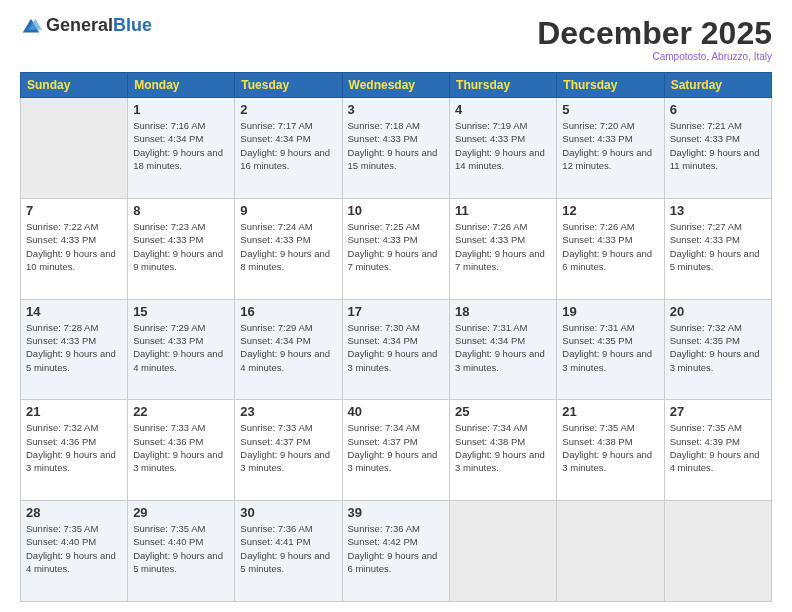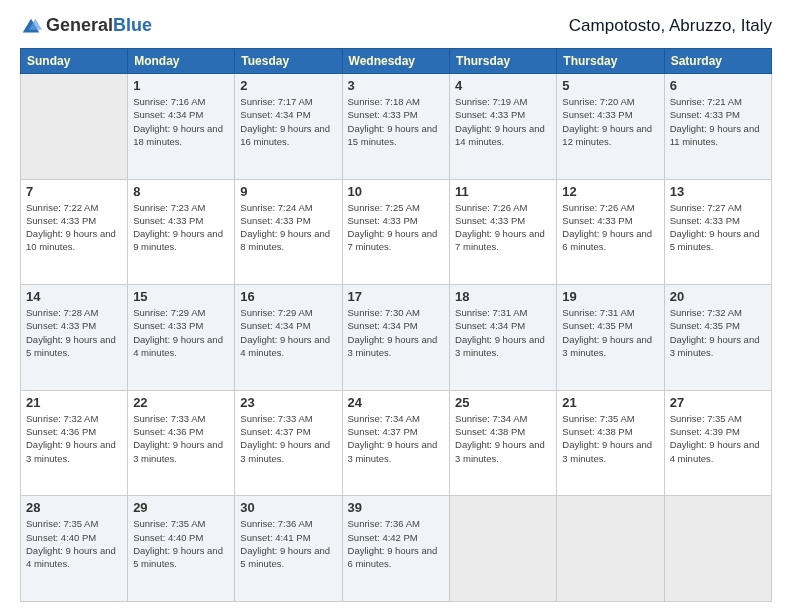--- a/index.html
+++ b/index.html
@@ -47,31 +47,31 @@
     .title-section {
       text-align: right;
     }
     .month-title {
       font-size: 32px;
       font-weight: bold;
       color: #333;
       line-height: 1.1;
     }
     .location {
-      font-size: 17px;
-      color: #0f172a;
+      font-size: 10px;
+      color: #8b5cf6;
     }
     .calendar {
       width: 100%;
       border-collapse: collapse;
       flex: 1;
     }
     .calendar th {
       background-color: #2a6db5;
-      color: #fef9c3;
+      color: #fde047;
       font-size: 12px;
       font-weight: bold;
       padding: 5px 6px;
       text-align: left;
       border: 1px solid #1a5a9a;
     }
     .calendar td {
       border: 1px solid #ccc;
       vertical-align: top;
       padding: 4px 5px;
@@ -113,20 +113,21 @@
         <polygon points="20,5 35,30 5,30" fill="#2a6db5"></polygon>
         <polygon points="28,5 40,25 16,25" fill="#5ba3e0" opacity="0.7"></polygon>
       </svg>
       <div>
         <div>
           <span class="logo-text-general">General</span><span class="logo-text-blue">Blue</span>
         </div>
       </div>
     </div>
     <div class="title-section">
+      <div class="month-title">December 2025</div>
       <div class="location">Campotosto, Abruzzo, Italy</div>
     </div>
   </div>
 
   <table class="calendar">
     <thead>
       <tr>
       <th>Sunday</th>
           <th>Monday</th>
           <th>Tuesday</th>
@@ -231,21 +232,21 @@
           </td>
           <td>
             <span class="day-num">22</span>
             <div class="day-info">Sunrise: 7:33 AM<br>Sunset: 4:36 PM<br>Daylight: 9 hours and 3 minutes.</div>
           </td>
           <td>
             <span class="day-num">23</span>
             <div class="day-info">Sunrise: 7:33 AM<br>Sunset: 4:37 PM<br>Daylight: 9 hours and 3 minutes.</div>
           </td>
           <td>
-            <span class="day-num">24</span>
+            <span class="day-num">40</span>
             <div class="day-info">Sunrise: 7:34 AM<br>Sunset: 4:37 PM<br>Daylight: 9 hours and 3 minutes.</div>
           </td>
           <td>
             <span class="day-num">25</span>
             <div class="day-info">Sunrise: 7:34 AM<br>Sunset: 4:38 PM<br>Daylight: 9 hours and 3 minutes.</div>
           </td>
           <td>
             <span class="day-num">21</span>
             <div class="day-info">Sunrise: 7:35 AM<br>Sunset: 4:38 PM<br>Daylight: 9 hours and 3 minutes.</div>
           </td>

